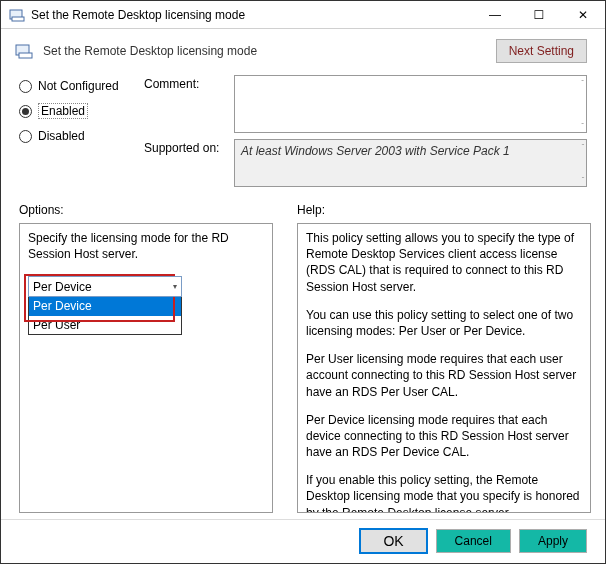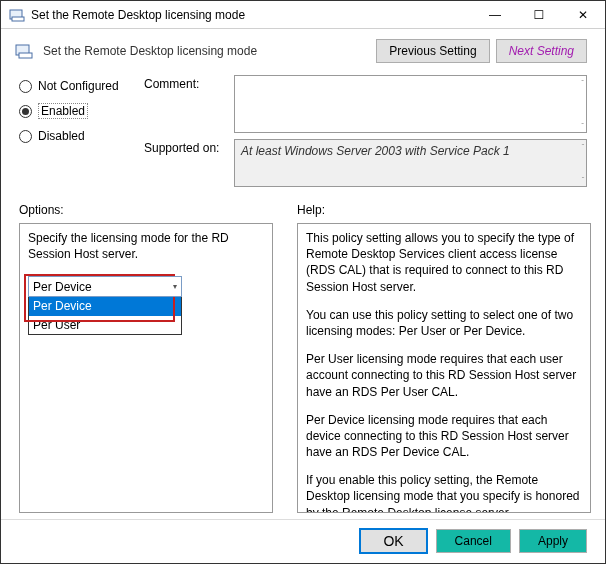--- a/index.html
+++ b/index.html
@@ -43,21 +43,21 @@
   .subheader .sub-title { flex: 1; color: #333; }
   .nav-buttons { display: flex; gap: 6px; }
   .btn {
     background: #e1e1e1;
     border: 1px solid #adadad;
     padding: 4px 12px;
     font-size: 12px;
     font-family: inherit;
     cursor: pointer;
   }
-  .btn-disabled { color: #a21caf; cursor: default; font-style: italic; }
+  .btn-disabled { color: #7f1d1d; cursor: default; }
   .config-area {
     display: flex;
     padding: 0 18px 10px 18px;
     gap: 5px;
   }
   .radio-col {
     width: 120px;
     padding-top: 4px;
   }
   .radio-row {
@@ -206,21 +206,20 @@
 
 <div class="subheader">
   <span class="sub-icon">
     <svg width="20" height="16" viewBox="0 0 20 16">
       <rect x="1" y="2" width="13" height="10" fill="#e8f0fa" stroke="#4a6fa5"></rect>
       <rect x="4" y="10" width="13" height="5" fill="#fff" stroke="#4a6fa5"></rect>
     </svg>
   </span>
   <span class="sub-title">Set the Remote Desktop licensing mode</span>
   <div class="nav-buttons">
-    <button class="btn">Previous Setting</button>
     <button class="btn btn-disabled">Next Setting</button>
   </div>
 </div>
 
 <div class="config-area">
   <div class="radio-col">
     <div class="radio-row">
       <span class="radio"></span>
       <span>Not Configured</span>
     </div>

